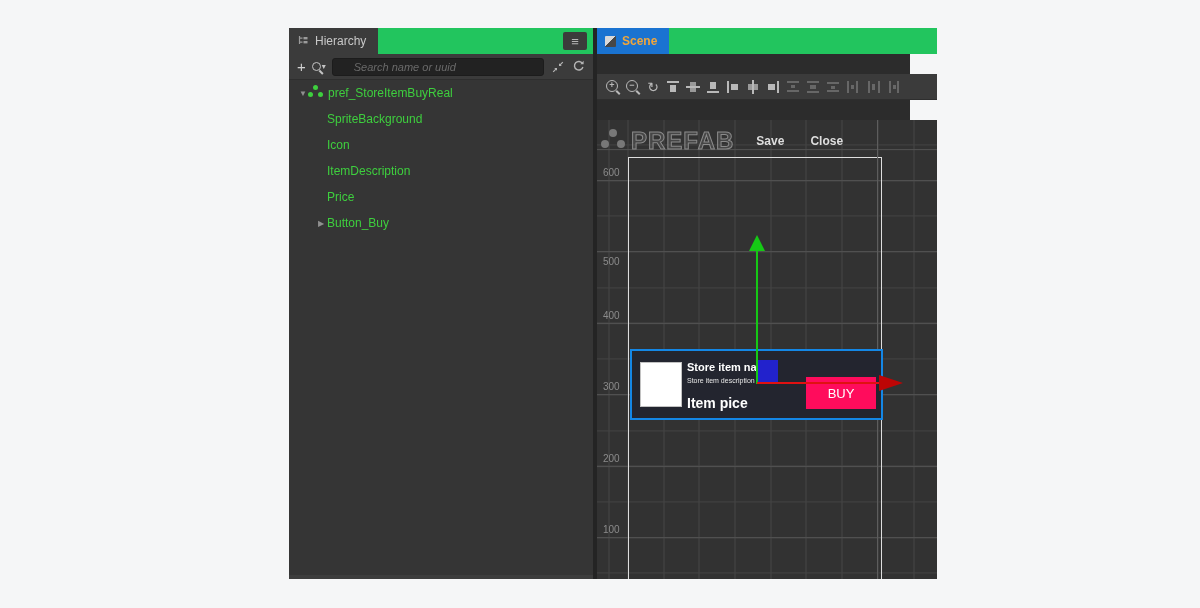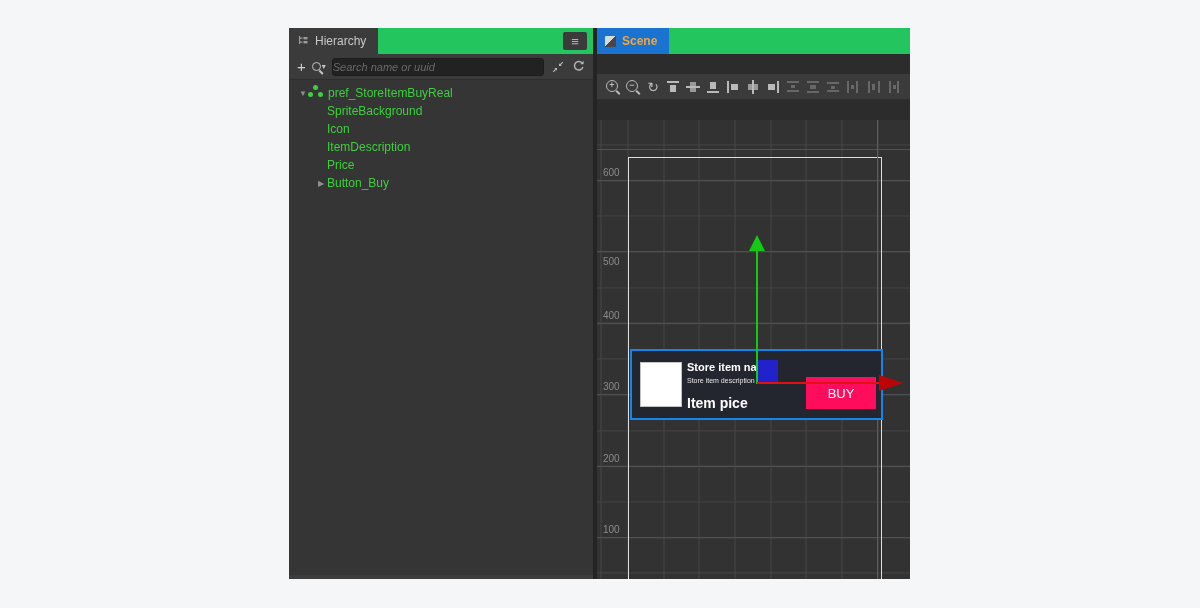--- a/index.html
+++ b/index.html
@@ -27,37 +27,37 @@
   .hier { width:304px; flex:0 0 auto; }
   .divider { width:4px; background:#242424; flex:0 0 auto; }
   .hier-toolbar { gap:6px; padding:0 8px; }
   .plus { font-size:15px; color:#d0d0d0; line-height:14px; cursor:default; }
   .magwrap { display:flex; align-items:flex-end; gap:1px; }
   .mag { width:9px; height:9px; border:1.5px solid #c4c4c4; border-radius:50%; position:relative; }
   .mag::after { content:""; position:absolute; left:7px; top:7px; width:1.5px; height:4.5px; background:#c4c4c4; transform:rotate(-45deg); }
   .caret { font-size:8px; color:#c4c4c4; line-height:8px; }
   .search-input {
     flex:1; height:18px; background:#222; border:1px solid #1c1c1c; border-radius:3px;
-    color:#cfcfcf; font-size:11px; padding:0 0; outline:none; font-style:italic;
+    color:#cfcfcf; font-size:11px; padding:0 21px; outline:none; font-style:italic;
   }
   .search-input::placeholder { color:#6a6a6a; font-style:italic; }
   .hier-right-icons { display:flex; align-items:center; gap:8px; padding-left:2px; }
   .menu-box { margin-left:auto; margin-right:6px; align-self:center; width:24px; height:18px; background:#3b3b3b; border-radius:2px; color:#b5b5b5; font-size:13px; display:flex; align-items:center; justify-content:center; }
   .tree { flex:1; background:#353535; padding-top:4px; overflow:hidden; border-bottom:4px solid #3d3d3d; }
   .trow { height:18px; display:flex; align-items:center; font-size:12px; color:#3ecf3e; cursor:default; }
   .trow .arrow { width:12px; font-size:8px; color:#8f8f8f; text-align:center; flex:0 0 auto; }
   .trow.depth0 { padding-left:8px; }
-  .trow.depth1 { padding-left:26px; }
+  .trow.depth1 { padding-left:26px;margin-top:8px; }
   .prefab-glyph { width:5px; height:5px; border-radius:50%; background:currentColor;
     box-shadow:-5px 7px 0 currentColor, 5px 7px 0 currentColor;
     margin:-7px 10px 5px 4px; flex:0 0 auto; color:#3ecf3e; }
   .tlabel { white-space:nowrap; }
 
   
-  .scene { width:313px; flex:0 0 auto;gap:20px; }
+  .scene { width:340px; flex:0 0 auto;gap:20px; }
   .scene-tab-icon { width:11px; height:11px; border-radius:1px;
     background:linear-gradient(135deg,#d9d9d9 0 48%,#474747 48% 100%); }
   .scene-toolbar { gap:4px; padding:0 8px; }
   .ticon { position:relative; width:16px; height:16px; color:#b9b9b9; flex:0 0 auto; cursor:default; }
   .ticon.dim { opacity:.35; }
   .ticon::before,.ticon::after { position:absolute; content:""; background:currentColor; }
   .ticon-zoom-in::before,.ticon-zoom-out::before {
     content:"+"; left:1px; top:1px; width:10px; height:10px; border:1.5px solid currentColor; border-radius:50%;
     background:none; font:700 9px/9px "Liberation Sans",sans-serif; text-align:center; color:currentColor; }
   .ticon-zoom-out::before { content:"\2212"; }
@@ -229,20 +229,26 @@
         <span class="ticon ticon-distribute-bottom dim"></span>
         <span class="ticon ticon-distribute-left dim"></span>
         <span class="ticon ticon-distribute-h-center dim"></span>
         <span class="ticon ticon-distribute-right dim"></span>
       </div>
 
     <div class="canvas" id="canvas">
       <div class="design-border"></div>
       <div class="bright-vline"></div>
 
+      <div class="prefab-header">
+        <span class="prefab-glyph-big"></span>
+        <span class="prefab-watermark">PREFAB</span>
+        <button class="hdr-btn">Save</button>
+        <button class="hdr-btn">Close</button>
+      </div>
 
       <div class="store-item">
         <div class="item-icon-box"></div>
         <div class="item-name">Store item name</div>
         <div class="item-desc">Store item description</div>
         <div class="item-price">Item pice</div>
         <div class="buy-btn">
           <span>BUY</span>
         </div>
       </div>

